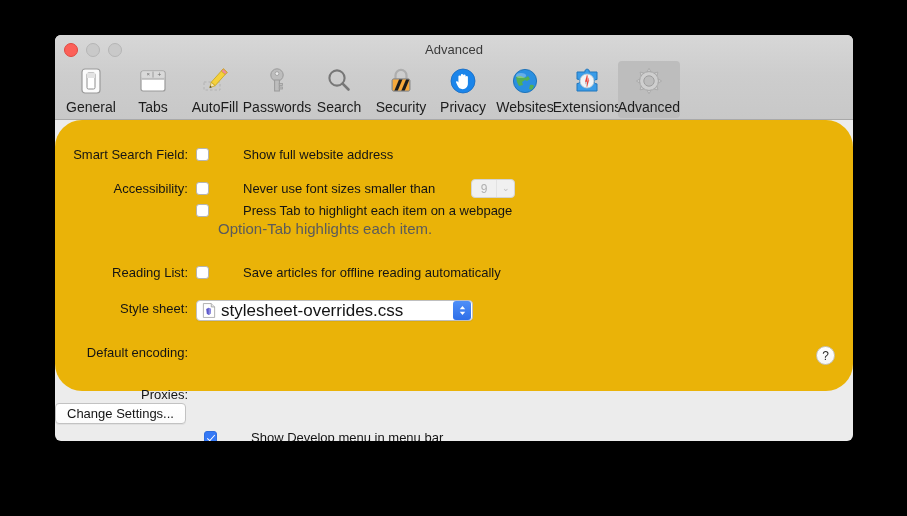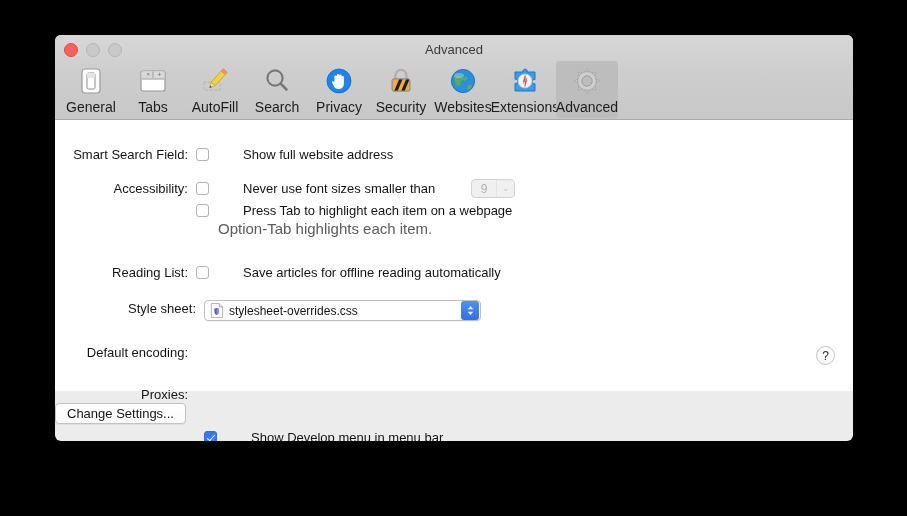--- a/index.html
+++ b/index.html
@@ -87,21 +87,22 @@
     margin-top: 2px;
     font-size: 14px;
     color: #1d1d1d;
     white-space: nowrap;
   }
 
   
   #content {
     position: relative;
     height: 271px;
-    background: #ffffff;
+    background: #eab308;
+    border-radius: 27px;
   }
 
   .row {
     position: absolute;
     display: flex;
     align-items: flex-start;
   }
   .rowlabel {
     width: 133px;
     text-align: right;
@@ -191,21 +192,21 @@
     align-items: center;
     height: 21px;
     background: #ffffff;
     border: 1px solid #bfbfbf;
     border-radius: 4px;
     box-sizing: border-box;
     box-shadow: 0 1px 0 rgba(0,0,0,0.04);
     padding-left: 5px;
   }
   .popup .ptext {
-    font-size: 12px;
+    font-size: 17px;
     color: #141414;
     white-space: nowrap;
     flex: 1;
   }
   .popup .arrowbox {
     width: 18px;
     height: 19px;
     margin: 0 1px 0 4px;
     background: linear-gradient(to bottom,#4f8ff8,#2f6fe8);
     border-radius: 3px;
@@ -307,56 +308,68 @@
               <rect x="14.2" y="1.5" width="5.2" height="18" fill="#f5d13c" stroke="#c9a820" stroke-width="0.8"></rect>
               <rect x="14.2" y="1.5" width="5.2" height="3" fill="#f08aa0" stroke="#c9a820" stroke-width="0.8"></rect>
               <polygon points="14.2,19.5 19.4,19.5 16.8,24.5" fill="#f2e2b4" stroke="#c9a820" stroke-width="0.8"></polygon>
               <polygon points="15.6,22.8 18,22.8 16.8,24.8" fill="#4a4a4a"></polygon>
             </g>
           </svg>
         </div>
         <div class="tb-label">AutoFill</div>
       </div>
 
+      <div class="tb-item">
+        <div class="tb-icon">
+          <svg width="30" height="30" viewBox="0 0 30 30">
+            <circle cx="15" cy="9" r="6.2" fill="#bdbdbd" stroke="#9a9a9a" stroke-width="1"></circle>
+            <circle cx="15" cy="7.6" r="1.9" fill="#ededed" stroke="#9a9a9a" stroke-width="0.8"></circle>
+            <rect x="12.6" y="14" width="4.8" height="11" fill="#bdbdbd" stroke="#9a9a9a" stroke-width="1"></rect>
+            <rect x="17.2" y="17.5" width="3.2" height="2" fill="#bdbdbd" stroke="#9a9a9a" stroke-width="0.8"></rect>
+            <rect x="17.2" y="21" width="3.2" height="2" fill="#bdbdbd" stroke="#9a9a9a" stroke-width="0.8"></rect>
+          </svg>
+        </div>
+        <div class="tb-label">Passwords</div>
+      </div>
 
       <div class="tb-item">
         <div class="tb-icon">
           <svg width="30" height="30" viewBox="0 0 30 30">
             <circle cx="13" cy="12" r="7.6" fill="none" stroke="#777777" stroke-width="2.1"></circle>
             <line x1="18.6" y1="17.6" x2="24.5" y2="23.5" stroke="#777777" stroke-width="2.6" stroke-linecap="round"></line>
           </svg>
         </div>
         <div class="tb-label">Search</div>
-      </div>
-
-      <div class="tb-item">
-        <div class="tb-icon">
-          <svg width="30" height="30" viewBox="0 0 30 30">
-            <circle cx="15" cy="15" r="12" fill="#1b85ea"></circle>
-            <circle cx="15" cy="15" r="12" fill="none" stroke="#1569c0" stroke-width="0.8"></circle>
-            <path d="M10.4 16.6 V10.6 a1.2 1.2 0 0 1 2.4 0 V9.2 a1.2 1.2 0 0 1 2.4 0 V9.6 a1.2 1.2 0 0 1 2.4 0 V10.8 a1.2 1.2 0 0 1 2.3 0 V17.6 c0 3.4 -2.3 5.6 -5.2 5.6 c-2.6 0 -4.3 -1.4 -5.2 -3.6 l-1.4 -3.2 c-0.4 -1 0.9 -1.7 1.5 -0.8 Z" fill="#ffffff"></path>
-          </svg>
-        </div>
-        <div class="tb-label">Privacy</div>
       </div>
 
       <div class="tb-item">
         <div class="tb-icon">
           <svg width="30" height="30" viewBox="0 0 30 30">
             <path d="M9.5 13 V9.4 a5.5 5.5 0 0 1 11 0 V13" fill="none" stroke="#aeaeae" stroke-width="2.2"></path>
             <rect x="6.2" y="13" width="17.6" height="12" rx="1.6" fill="#f2a43a" stroke="#8d8d8d" stroke-width="1"></rect>
             <g clip-path="inset(0 0 0 0 round 1.6px)">
               <rect x="6.2" y="13" width="17.6" height="12" fill="#f6a93c"></rect>
               <polygon points="8.2,25 13.2,13 16.6,13 11.6,25" fill="#1c1c1c"></polygon>
               <polygon points="15.2,25 20.2,13 23.6,13 18.6,25" fill="#1c1c1c"></polygon>
             </g>
             <rect x="6.2" y="13" width="17.6" height="12" rx="1.6" fill="none" stroke="#8d8d8d" stroke-width="1"></rect>
           </svg>
         </div>
         <div class="tb-label">Security</div>
+      </div>
+
+      <div class="tb-item">
+        <div class="tb-icon">
+          <svg width="30" height="30" viewBox="0 0 30 30">
+            <circle cx="15" cy="15" r="12" fill="#1b85ea"></circle>
+            <circle cx="15" cy="15" r="12" fill="none" stroke="#1569c0" stroke-width="0.8"></circle>
+            <path d="M10.4 16.6 V10.6 a1.2 1.2 0 0 1 2.4 0 V9.2 a1.2 1.2 0 0 1 2.4 0 V9.6 a1.2 1.2 0 0 1 2.4 0 V10.8 a1.2 1.2 0 0 1 2.3 0 V17.6 c0 3.4 -2.3 5.6 -5.2 5.6 c-2.6 0 -4.3 -1.4 -5.2 -3.6 l-1.4 -3.2 c-0.4 -1 0.9 -1.7 1.5 -0.8 Z" fill="#ffffff"></path>
+          </svg>
+        </div>
+        <div class="tb-label">Privacy</div>
       </div>
 
       <div class="tb-item">
         <div class="tb-icon">
           <svg width="30" height="30" viewBox="0 0 30 30">
             <circle cx="15" cy="15" r="11.6" fill="#2a8fe0"></circle>
             <path d="M6 11 q4 -2 7 0 t5 -1 l2 3 -3 2 -2 -1 -3 2 1 3 -4 1 -2 -4 Z" fill="#56b24a" opacity="0.95"></path>
             <path d="M20 19 q3 -1 4 1 l-2 4 -3 -1 Z" fill="#56b24a" opacity="0.95"></path>
             <ellipse cx="11" cy="9.5" rx="5" ry="2.6" fill="#ffffff" opacity="0.28"></ellipse>
             <circle cx="15" cy="15" r="11.6" fill="none" stroke="#1a6fb5" stroke-width="0.9"></circle>
@@ -435,21 +448,21 @@
     <div class="row" style="left:0; top:144px;">
       <div class="rowlabel">Reading List:</div>
       <div class="rowbody">
         <div class="cbline">
           <div class="cb"></div>
           <div class="cblabel">Save articles for offline reading automatically</div>
         </div>
       </div>
     </div>
 
-    <div class="row" style="left:8px; top:180px;">
+    <div class="row" style="left:0; top:180px;">
       <div class="rowlabel">Style sheet:</div>
       <div class="rowbody">
         <div class="popup" style="width:277px;">
           <svg class="fileicon" viewBox="0 0 14 16">
             <path d="M1 0.6 H9.4 L13 4.2 V15.4 H1 Z" fill="#ffffff" stroke="#9a9a9a" stroke-width="0.8"></path>
             <path d="M9.4 0.6 V4.2 H13" fill="#e6e6e6" stroke="#9a9a9a" stroke-width="0.8"></path>
             <path d="M4 6.5 l2.6 -1.4 l2.6 1.4 l-0.6 5 l-2 1.2 l-2 -1.2 Z" fill="#5b57c9"></path>
             <path d="M6.6 5.1 l2.6 1.4 l-0.6 5 l-2 1.2 Z" fill="#8e8ae0"></path>
           </svg>
           <div class="ptext">stylesheet-overrides.css</div>

